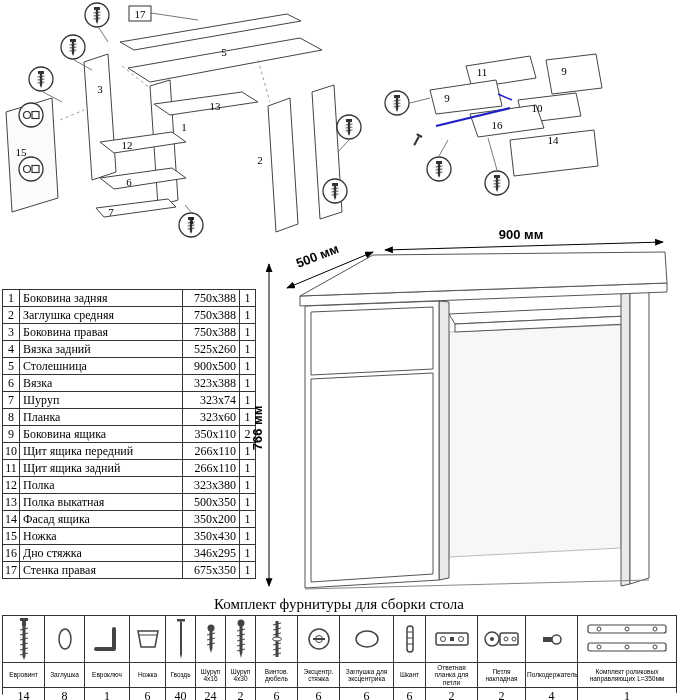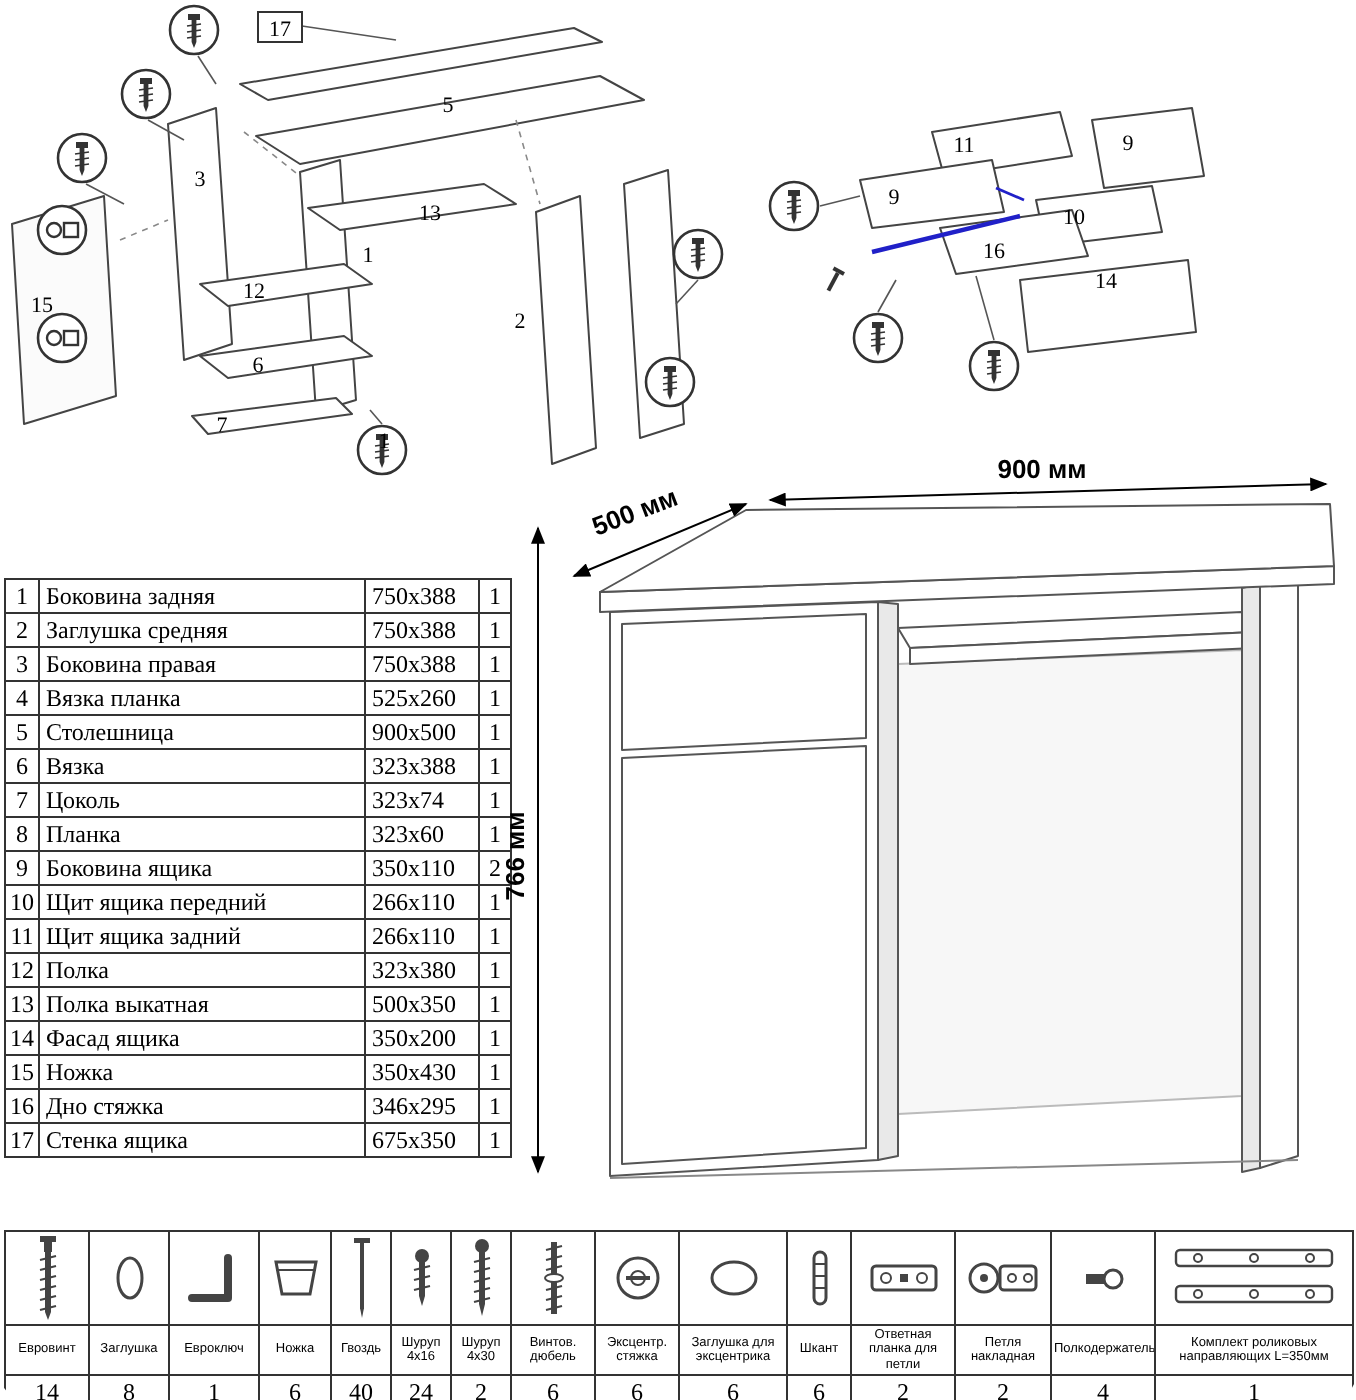--- a/index.html
+++ b/index.html
@@ -11,21 +11,21 @@
   .abs { position:absolute; }
   svg { display:block; }
   svg text.lbl { font-family:"Liberation Serif", serif; font-size:11px; fill:#000; }
   svg text.dim { font-family:"Liberation Sans", sans-serif; font-weight:bold; font-size:13px; fill:#000; }
 
   
   #parts-table { position:absolute; left:2px; top:289px; border-collapse:collapse; }
   #parts-table td { border:1px solid #333; font-size:12px; line-height:1.05; padding:2px 3px 1px 3px; white-space:nowrap; height:17px; }
   #parts-table td.col-num { width:17px; text-align:center; padding-left:1px; padding-right:1px; }
   #parts-table td.col-name { width:163px; }
-  #parts-table td.col-size { width:57px; }
+  #parts-table td.col-size { width:57px;text-align:right; }
   #parts-table td.col-qty { width:16px; text-align:center; padding-left:1px; padding-right:1px; }
 
   
   #hw-title { position:absolute; left:0; top:596px; width:678px; text-align:center; font-size:15px; }
   #hw-table { position:absolute; left:2px; top:615px; width:674px; border-collapse:collapse; table-layout:fixed; }
   #hw-table td { border:1px solid #333; text-align:center; vertical-align:middle; overflow:hidden; background:#fff; }
   #hw-table tr.r-icon td { height:47px; }
   #hw-table tr.r-name td { height:16px; font-family:"Liberation Sans", sans-serif; font-size:6.5px; line-height:1.15; padding:1px; }
   #hw-table tr.r-qty td { height:17px; font-size:12px; }
   #hw-table svg { display:inline-block; vertical-align:middle; }
@@ -166,39 +166,39 @@
           <td class="col-qty">1</td>
         </tr>
         <tr>
           <td class="col-num">3</td>
           <td class="col-name">Боковина правая</td>
           <td class="col-size">750x388</td>
           <td class="col-qty">1</td>
         </tr>
         <tr>
           <td class="col-num">4</td>
-          <td class="col-name">Вязка планка</td>
+          <td class="col-name">Вязка задний</td>
           <td class="col-size">525x260</td>
           <td class="col-qty">1</td>
         </tr>
         <tr>
           <td class="col-num">5</td>
           <td class="col-name">Столешница</td>
           <td class="col-size">900x500</td>
           <td class="col-qty">1</td>
         </tr>
         <tr>
           <td class="col-num">6</td>
           <td class="col-name">Вязка</td>
           <td class="col-size">323x388</td>
           <td class="col-qty">1</td>
         </tr>
         <tr>
           <td class="col-num">7</td>
-          <td class="col-name">Цоколь</td>
+          <td class="col-name">Шуруп</td>
           <td class="col-size">323x74</td>
           <td class="col-qty">1</td>
         </tr>
         <tr>
           <td class="col-num">8</td>
           <td class="col-name">Планка</td>
           <td class="col-size">323x60</td>
           <td class="col-qty">1</td>
         </tr>
         <tr>
@@ -244,21 +244,21 @@
           <td class="col-qty">1</td>
         </tr>
         <tr>
           <td class="col-num">16</td>
           <td class="col-name">Дно стяжка</td>
           <td class="col-size">346x295</td>
           <td class="col-qty">1</td>
         </tr>
         <tr>
           <td class="col-num">17</td>
-          <td class="col-name">Стенка ящика</td>
+          <td class="col-name">Стенка правая</td>
           <td class="col-size">675x350</td>
           <td class="col-qty">1</td>
         </tr>
       </tbody>
   </table>
 
   <svg class="abs" style="left:253px;top:228px" width="424" height="372" viewBox="0 0 424 372">
     <defs>
       <marker id="arrow" viewBox="0 0 10 8" refX="9" refY="4" markerWidth="9" markerHeight="7" orient="auto-start-reverse">
         <path d="M0,0 L10,4 L0,8 z" fill="#000"></path>
@@ -285,20 +285,21 @@
       <text class="dim" x="268" y="11" text-anchor="middle">900 мм</text>
 
       <line x1="34" y1="60" x2="120" y2="24" stroke="#000" stroke-width="1" marker-start="url(#arrow)" marker-end="url(#arrow)"></line>
       <text class="dim" x="66" y="32" text-anchor="middle" transform="rotate(-21 66 32)">500 мм</text>
 
       <line x1="16" y1="36" x2="16" y2="358" stroke="#000" stroke-width="1" marker-start="url(#arrow)" marker-end="url(#arrow)"></line>
       <text class="dim" x="9" y="200" text-anchor="middle" transform="rotate(-90 9 200)">766 мм</text>
     </g>
   </svg>
 
+  <div id="hw-title">Комплект фурнитуры для сборки стола</div>
 
   <table id="hw-table">
       <colgroup>
         <col style="width: 42px;">
         <col style="width: 40px;">
         <col style="width: 45px;">
         <col style="width: 36px;">
         <col style="width: 30px;">
         <col style="width: 30px;">
         <col style="width: 30px;">

